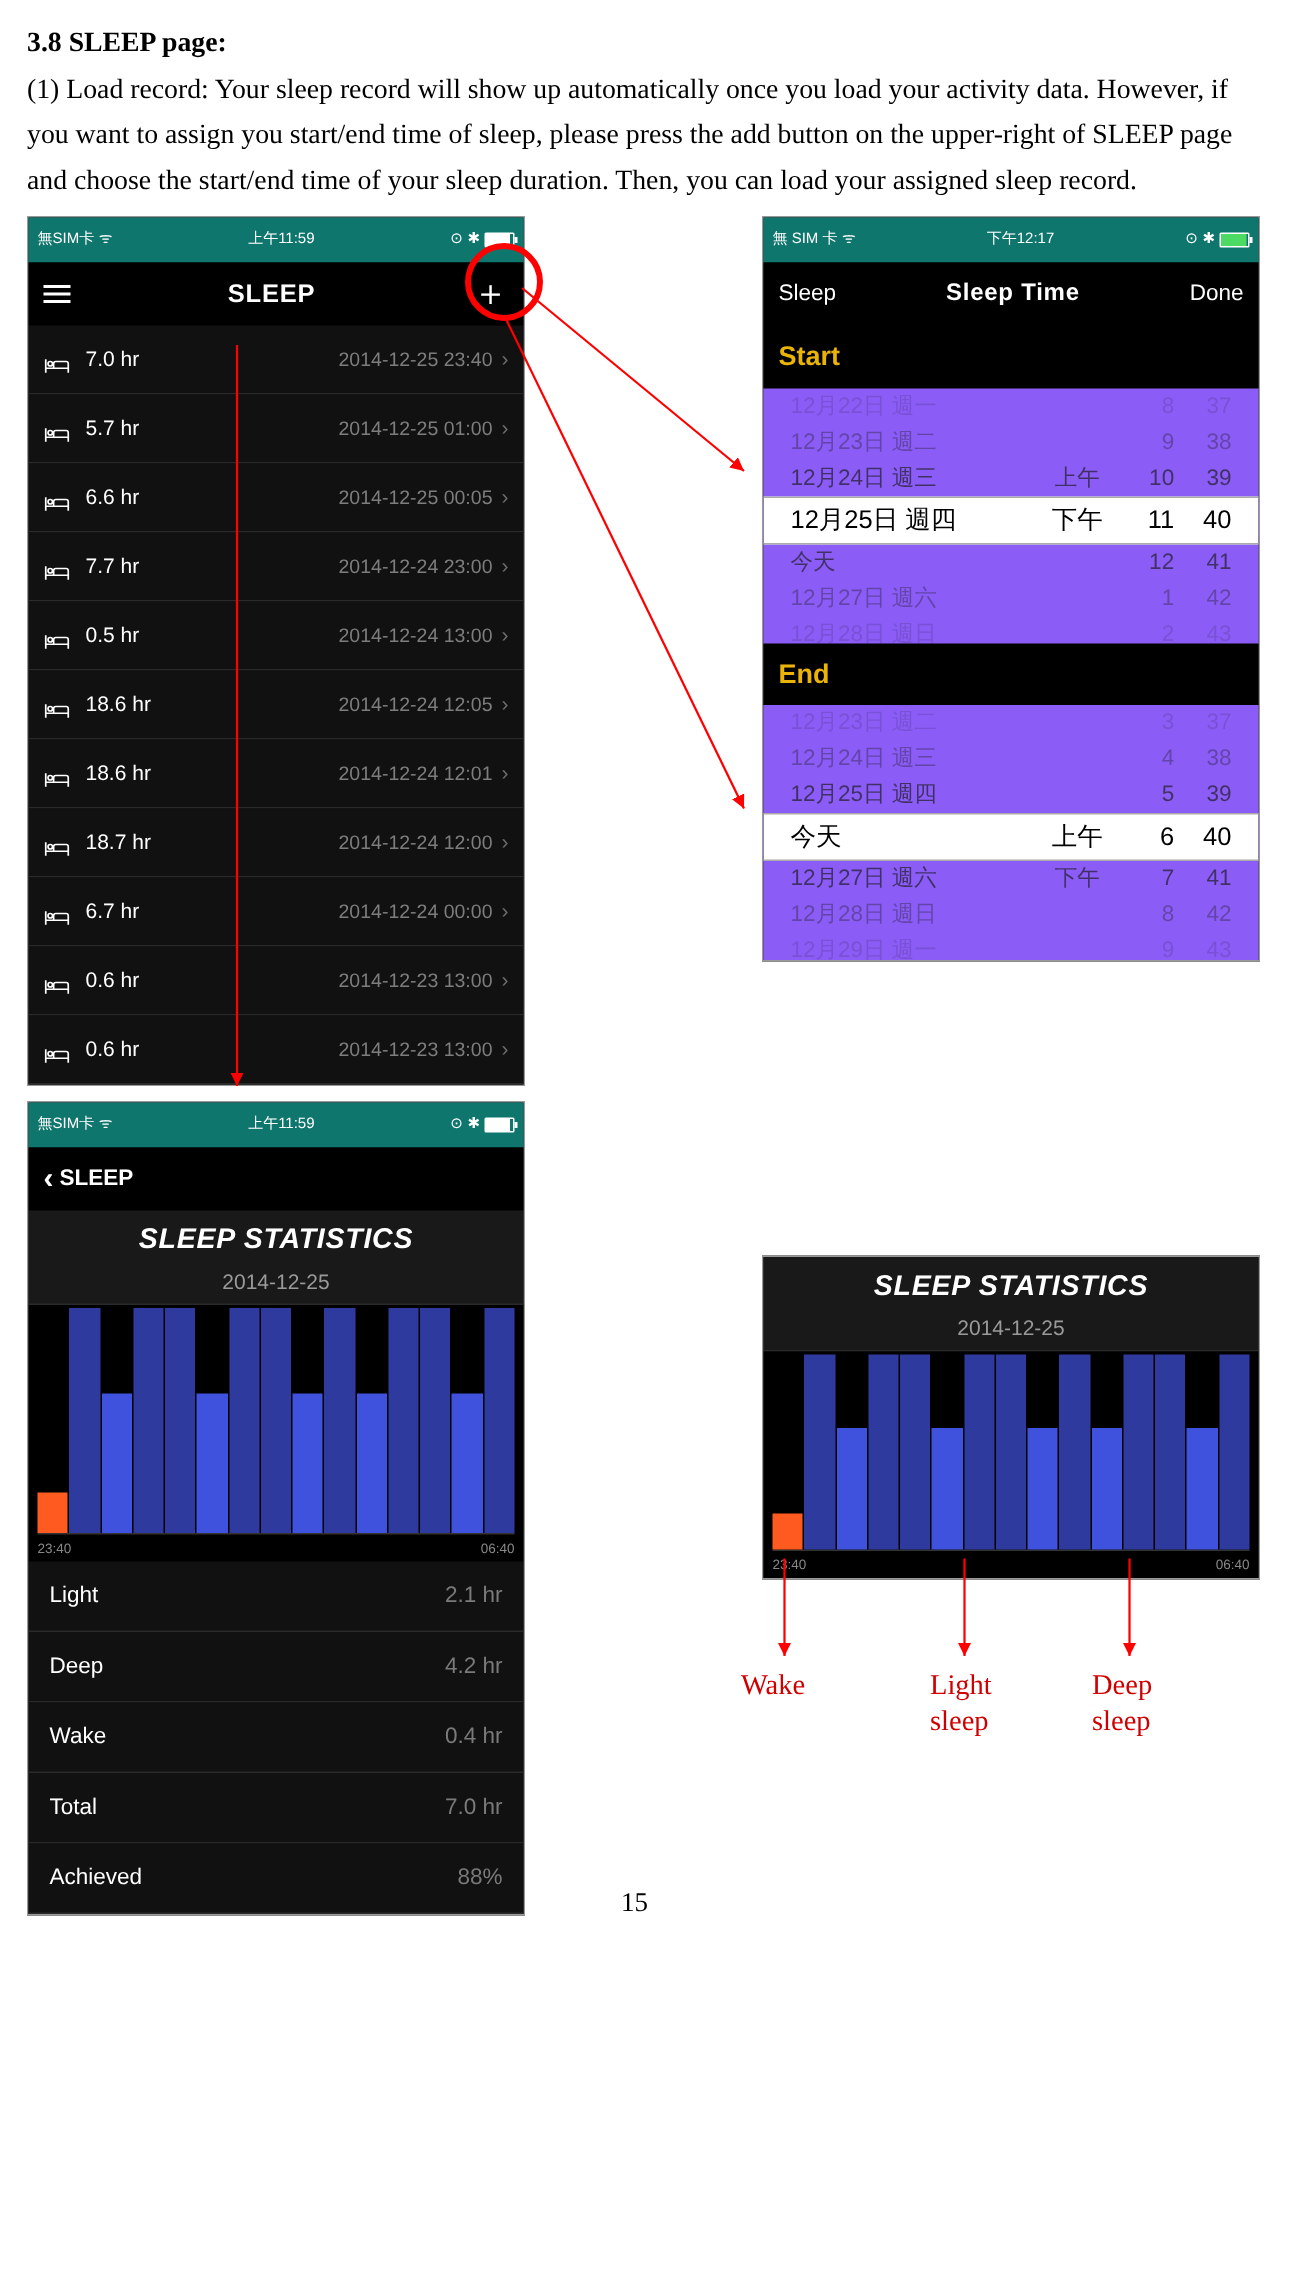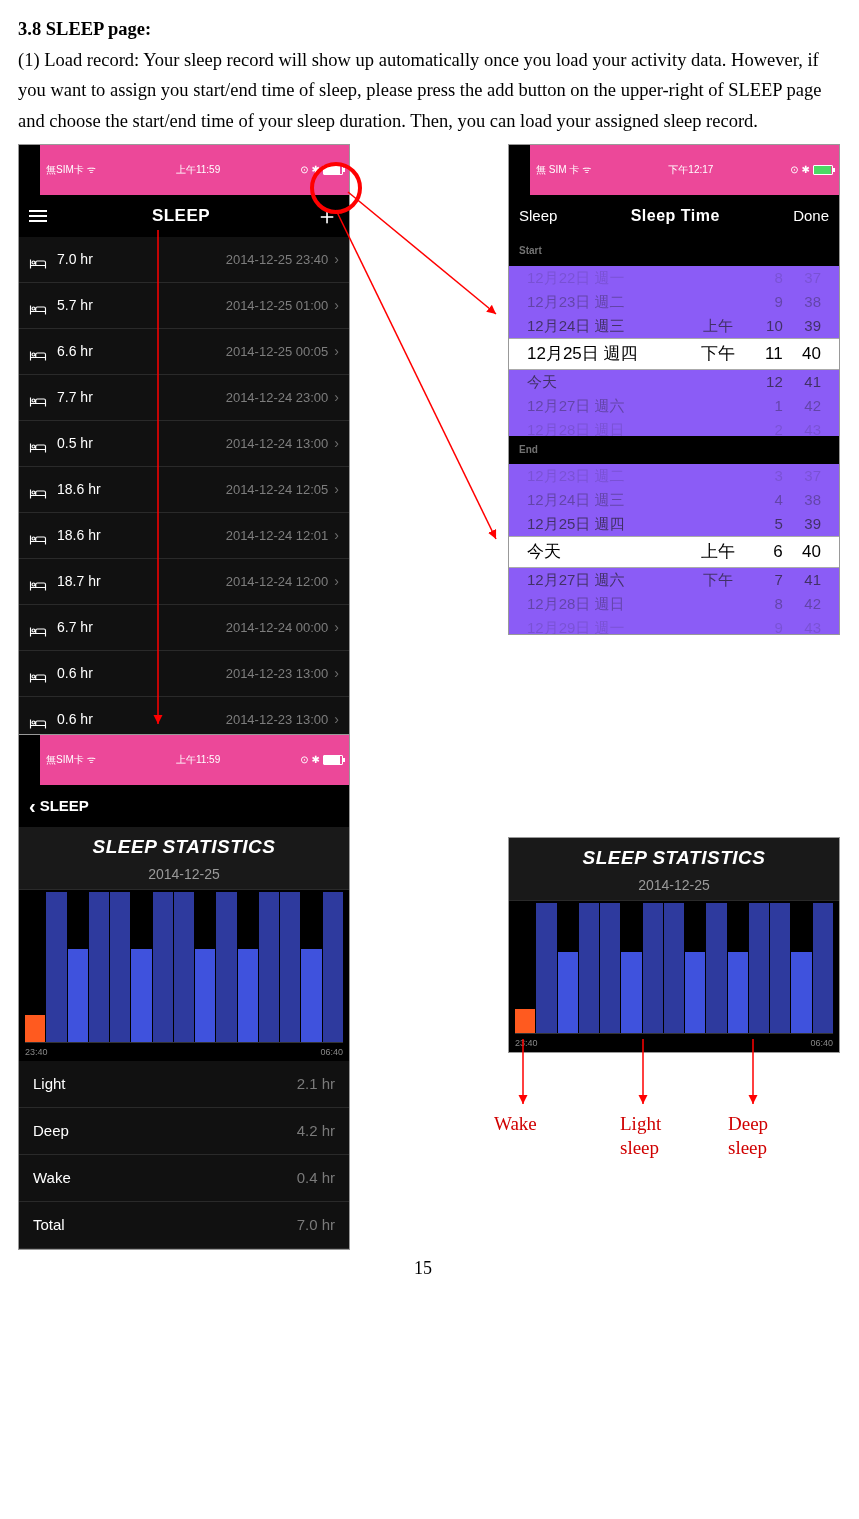--- a/index.html
+++ b/index.html
@@ -1,21 +1,21 @@
 <!DOCTYPE html>
 <html><head>
 <meta charset="utf-8">
 <style>
   body { margin:0; padding:14px 18px; font-family:"Times New Roman", Times, serif; font-size:18.5px; line-height:1.65; color:#000; background:#fff; width:859px; box-sizing:border-box; }
   .heading { font-weight:bold; }
   .body-text p { margin:0; }
   .figure-area { position:relative; margin-top:8px; height:1240px; }
   .phone { position:absolute; background:#000; border:1px solid #999; font-family:-apple-system, "Helvetica Neue", Arial, sans-serif; color:#fff; }
   
-  .status-bar { display:flex; justify-content:space-between; align-items:center; font-size:10px; padding:18px 6px; height:14px; background:#ec4899;margin-left:21px; }
+  .status-bar { display:flex; justify-content:space-between; align-items:center; font-size:10px; padding:8px 6px; height:14px; background:#0f766e; }
   .status-left, .status-right { display:flex; gap:3px; align-items:center; }
   .battery { width:18px; height:8px; border:1px solid #fff; border-radius:1px; position:relative; }
   .battery::after { content:""; position:absolute; right:-3px; top:2px; width:2px; height:4px; background:#fff; }
   .battery .fill { background:#fff; height:100%; width:90%; display:block; }
   .battery.green .fill { background:#4cd964; width:95%; }
   
   .nav-bar { display:flex; justify-content:space-between; align-items:center; padding:6px 10px; background:#000; height:30px; font-weight:bold; }
   .nav-title { font-size:17px; font-weight:800; letter-spacing:.5px; }
   .nav-btn { font-size:15px; font-weight:normal; }
   .hamburger { display:flex; flex-direction:column; gap:3px; }
@@ -23,21 +23,21 @@
   .plus { font-size:24px; font-weight:200; line-height:1; }
   .circle-highlight { position:absolute; border:4px solid #f00; border-radius:50%; width:44px; height:44px; pointer-events:none; }
   
   .sleep-row { display:flex; align-items:center; border-bottom:1px solid #2a2a2a; padding:0 10px; height:45px; background:#111; font-size:14px; }
   .bed-icon { width:18px; height:12px; margin-right:10px; position:relative; }
   .bed-icon svg { width:100%; height:100%; }
   .sleep-hours { color:#fff; flex:0 0 60px; }
   .sleep-date { color:#7d7d7d; flex:1; text-align:right; padding-right:6px; font-size:13px; }
   .chev { color:#6e6e6e; font-size:14px; }
   
-  .section-label { background:#000; color:#737373; font-size:10px; font-weight:bold; padding:6px 10px; }
+  .section-label { background:#000; color:#eab308; font-size:18px; font-weight:bold; padding:6px 10px; }
   .picker { background:#8b5cf6; color:#1a1a1a; height:170px; position:relative; overflow:hidden; font-size:15px; }
   .picker .pr { display:flex; justify-content:space-between; padding:0 18px; line-height:24px; height:24px; align-items:center; }
   .picker .sel { background:#fff; color:#000; font-weight:500; font-size:17px; border-top:1px solid #aaa; border-bottom:1px solid #aaa; height:30px; line-height:30px; }
   .faded1{opacity:.65;} .faded2{opacity:.35;} .faded3{opacity:.15;}
   .pk-date{flex:0 0 55%; text-align:left;}
   .pk-ampm{flex:0 0 18%; text-align:center;}
   .pk-h{flex:0 0 12%; text-align:right;}
   .pk-m{flex:0 0 12%; text-align:right;}
   
   .stats-title-block { background:#191919; text-align:center; padding:4px 0 2px; border-bottom:1px solid #2a2a2a; }
@@ -351,20 +351,24 @@
        <span>Deep</span>
        <span class="val">4.2 hr</span>
      </div>
         <div class="info-row">
        <span>Wake</span>
        <span class="val">0.4 hr</span>
      </div>
         <div class="info-row">
        <span>Total</span>
        <span class="val">7.0 hr</span>
+     </div>
+        <div class="info-row">
+       <span>Achieved</span>
+       <span class="val">88%</span>
      </div>
       </div>
   </div>
 
   <div class="phone" style="left:490px; top:693px; width:330px;">
     <div class="stats-title-block">
       <div class="stats-title">SLEEP STATISTICS</div>
       <div class="stats-date">2014-12-25</div>
     </div>
     <div class="chart">

